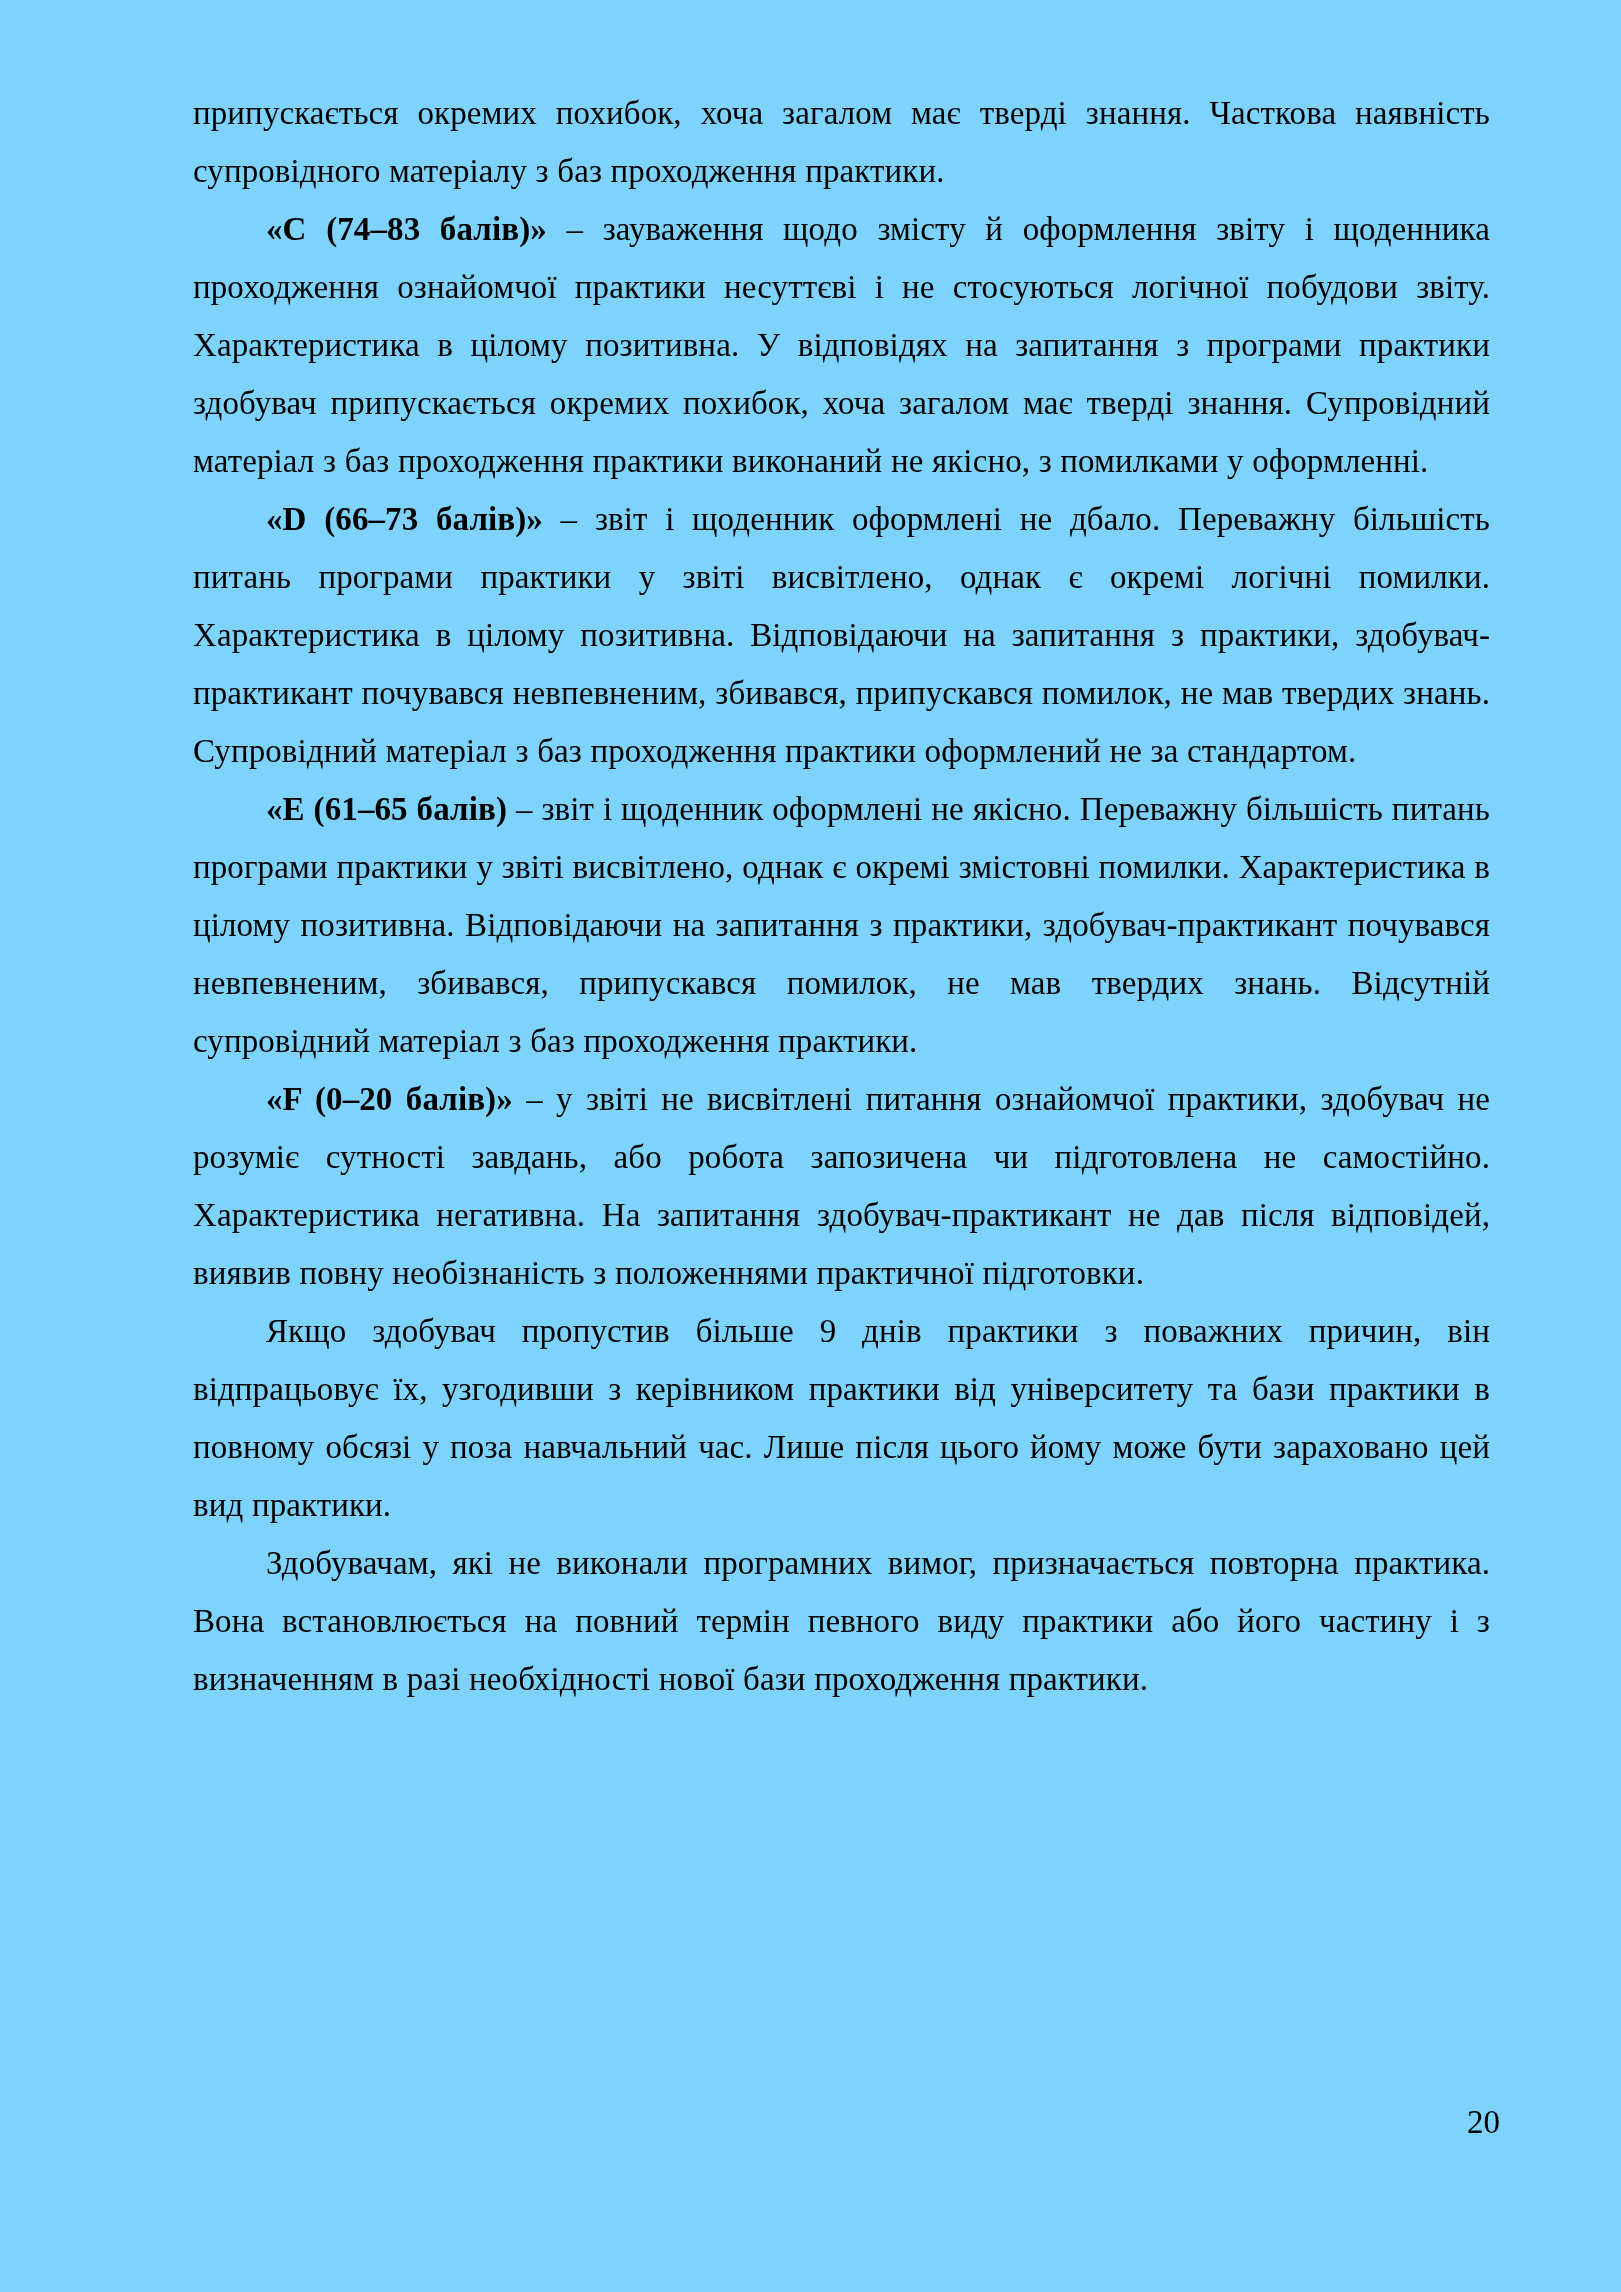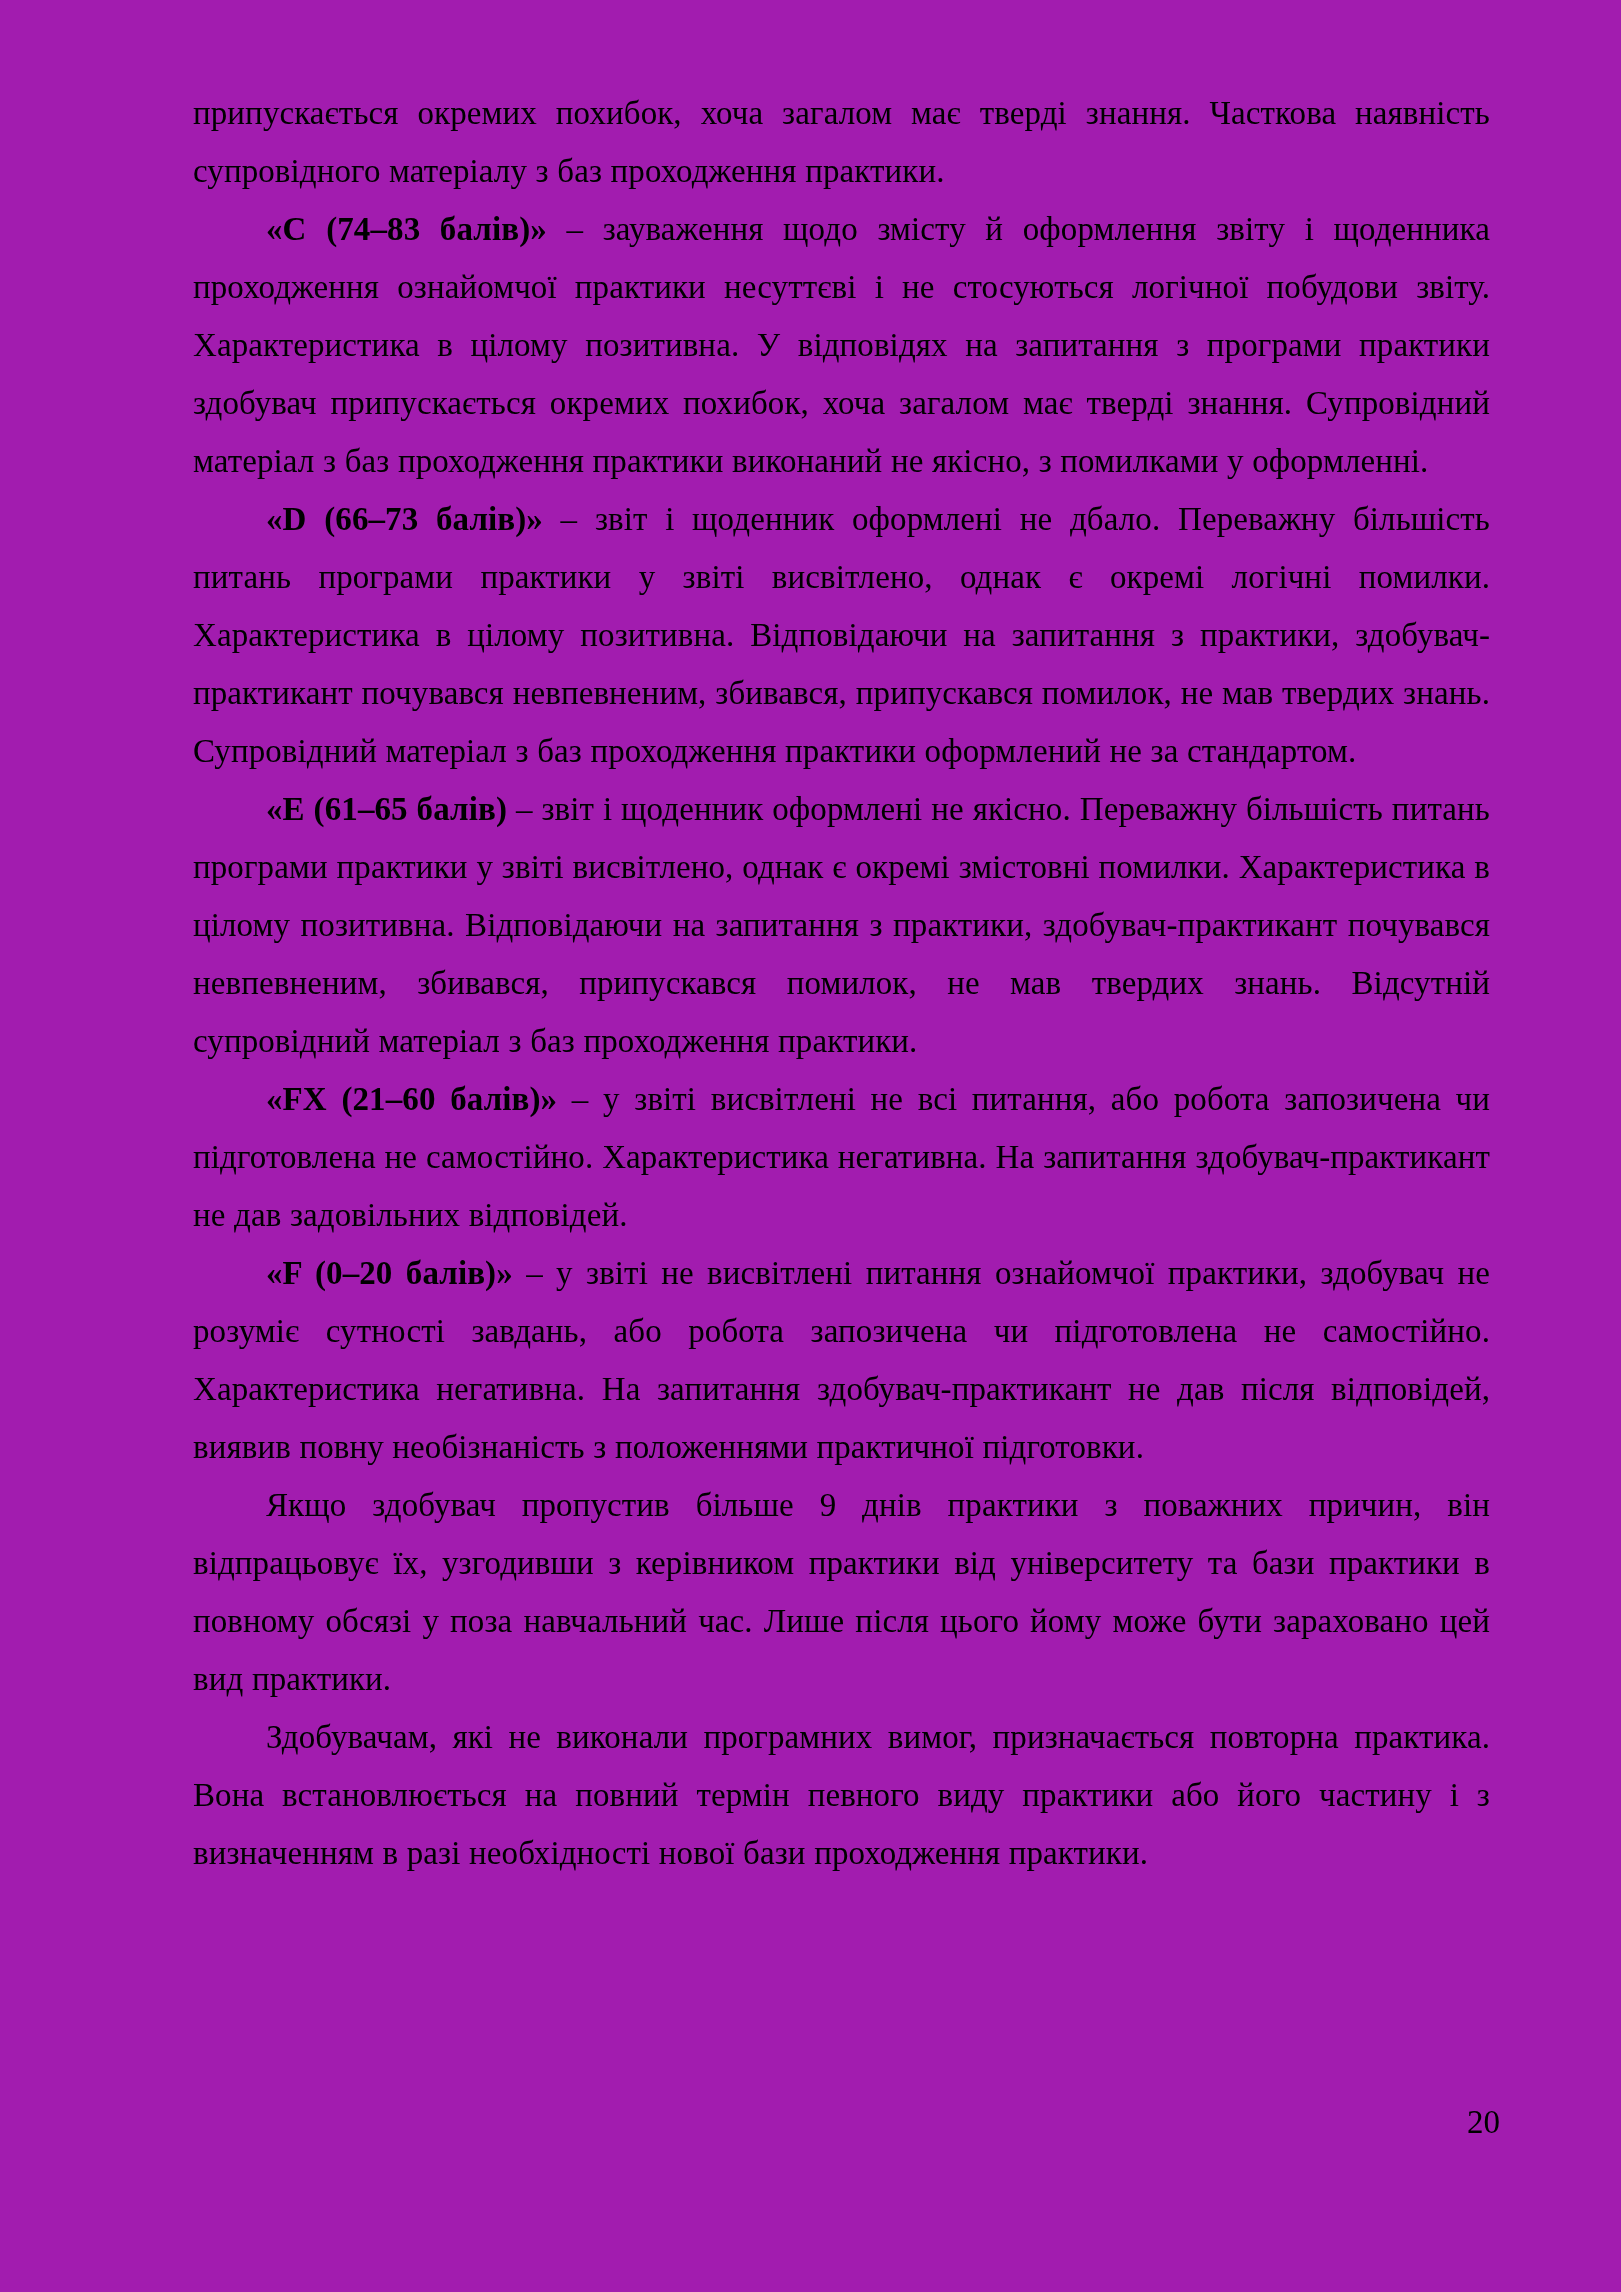--- a/index.html
+++ b/index.html
@@ -13,21 +13,21 @@
     height: 2293px;
     position: relative;
     font-family: "Liberation Serif", "DejaVu Serif", serif;
     color: #000000;
     overflow: hidden;
   }
 
   .page {
     position: absolute;
     inset: 0;
-    background: #a21caf;
+    background: #7dd3fc;
   }
 
   .text-column {
     position: absolute;
     left: 193px;
     top: 84px;
     width: 1297px;
   }
 
   p.para {
@@ -70,21 +70,20 @@
   <div class="text-column">
 
     <p class="para no-indent"><span>припускається окремих похибок, хоча загалом має тверді знання. Часткова наявність супровідного матеріалу з баз проходження практики.</span></p>
 
     <p class="para"><span class="label">«C (74–83 балів)»</span><span> – зауваження щодо змісту й оформлення звіту і щоденника проходження ознайомчої практики несуттєві і не стосуються логічної побудови звіту. Характеристика в цілому позитивна. У відповідях на запитання з програми практики здобувач припускається окремих похибок, хоча загалом має тверді знання. Супровідний матеріал з баз проходження практики виконаний не якісно, з помилками у оформленні.</span></p>
 
     <p class="para"><span class="label">«D (66–73 балів)»</span><span> – звіт і щоденник оформлені не дбало. Переважну більшість питань програми практики у звіті висвітлено, однак є окремі логічні помилки. Характеристика в цілому позитивна. Відповідаючи на запитання з практики, здобувач-практикант почувався невпевненим, збивався, припускався помилок, не мав твердих знань. Супровідний матеріал з баз проходження практики оформлений не за стандартом.</span></p>
 
     <p class="para"><span class="label">«E (61–65 балів)</span><span> – звіт і щоденник оформлені не якісно. Переважну більшість питань програми практики у звіті висвітлено, однак є окремі змістовні помилки. Характеристика в цілому позитивна. Відповідаючи на запитання з практики, здобувач-практикант почувався невпевненим, збивався, припускався помилок, не мав твердих знань. Відсутній супровідний матеріал з баз проходження практики.</span></p>
 
-    <p class="para"><span class="label">«FX (21–60 балів)»</span><span> – у звіті висвітлені не всі питання, або робота запозичена чи підготовлена не самостійно. Характеристика негативна. На запитання здобувач-практикант не дав задовільних відповідей.</span></p>
 
     <p class="para"><span class="label">«F (0–20 балів)»</span><span> – у звіті не висвітлені питання ознайомчої практики, здобувач не розуміє сутності завдань, або робота запозичена чи підготовлена не самостійно. Характеристика негативна. На запитання здобувач-практикант не дав після відповідей, виявив повну необізнаність з положеннями практичної підготовки.</span></p>
 
     <p class="para"><span>Якщо здобувач пропустив більше 9 днів практики з поважних причин, він відпрацьовує їх, узгодивши з керівником практики від університету та бази практики в повному обсязі у поза навчальний час. Лише після цього йому може бути зараховано цей вид практики.</span></p>
 
     <p class="para"><span>Здобувачам, які не виконали програмних вимог, призначається повторна практика. Вона встановлюється на повний термін певного виду практики або його частину і з визначенням в разі необхідності нової бази проходження практики.</span></p>
 
   </div>
 
   <div class="page-number">20</div>

